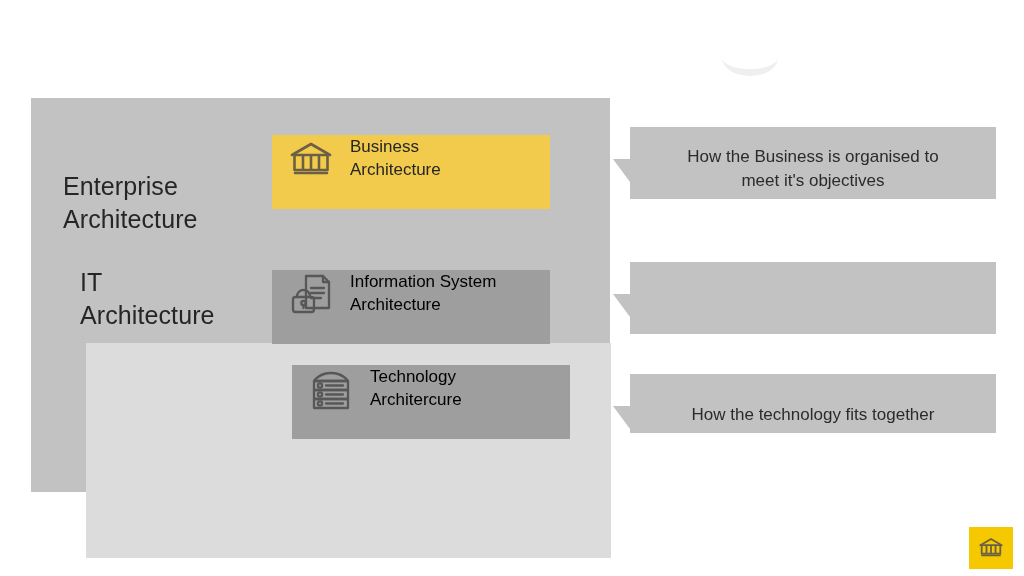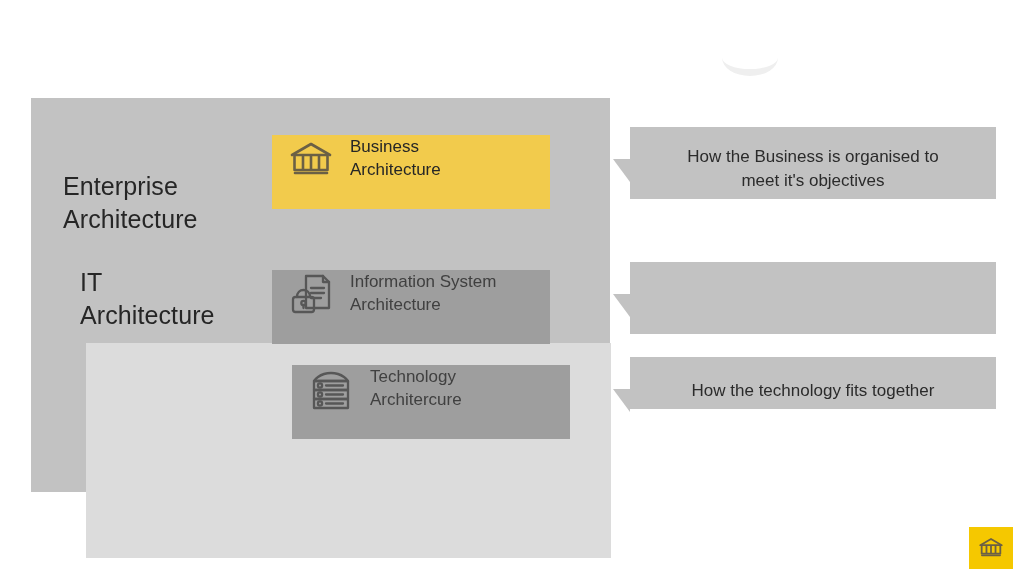--- a/index.html
+++ b/index.html
@@ -93,38 +93,38 @@
   }
   .tile-text {
     margin-left: 14px;
     font-size: 17px;
     line-height: 23px;
     color: #2b2b2b;
     white-space: pre-line;
   }
   .tile-business .tile-text { color: #262626; }
   .tile-information .tile-text,
-  .tile-technology .tile-text { color: #404040; }
+  .tile-technology .tile-text { color: #000000; }
 
   
   .callout {
     position: absolute;
     left: 630px;
     width: 366px;
     background: #c2c2c2;
     display: flex;
     align-items: flex-end;
     justify-content: center;
     text-align: center;
     box-sizing: border-box;
     padding: 6px 18px;
   }
   .callout-1 { top: 127px; height: 72px; }
   .callout-2 { top: 262px; height: 72px; }
-  .callout-3 { top: 357px; height: 52px; }
+  .callout-3 { top: 374px; height: 59px; }
 
   .callout-text {
     font-size: 17px;
     line-height: 24px;
     color: #2b2b2b;
     white-space: pre-line;
   }
 
   
   .callout-tail {

